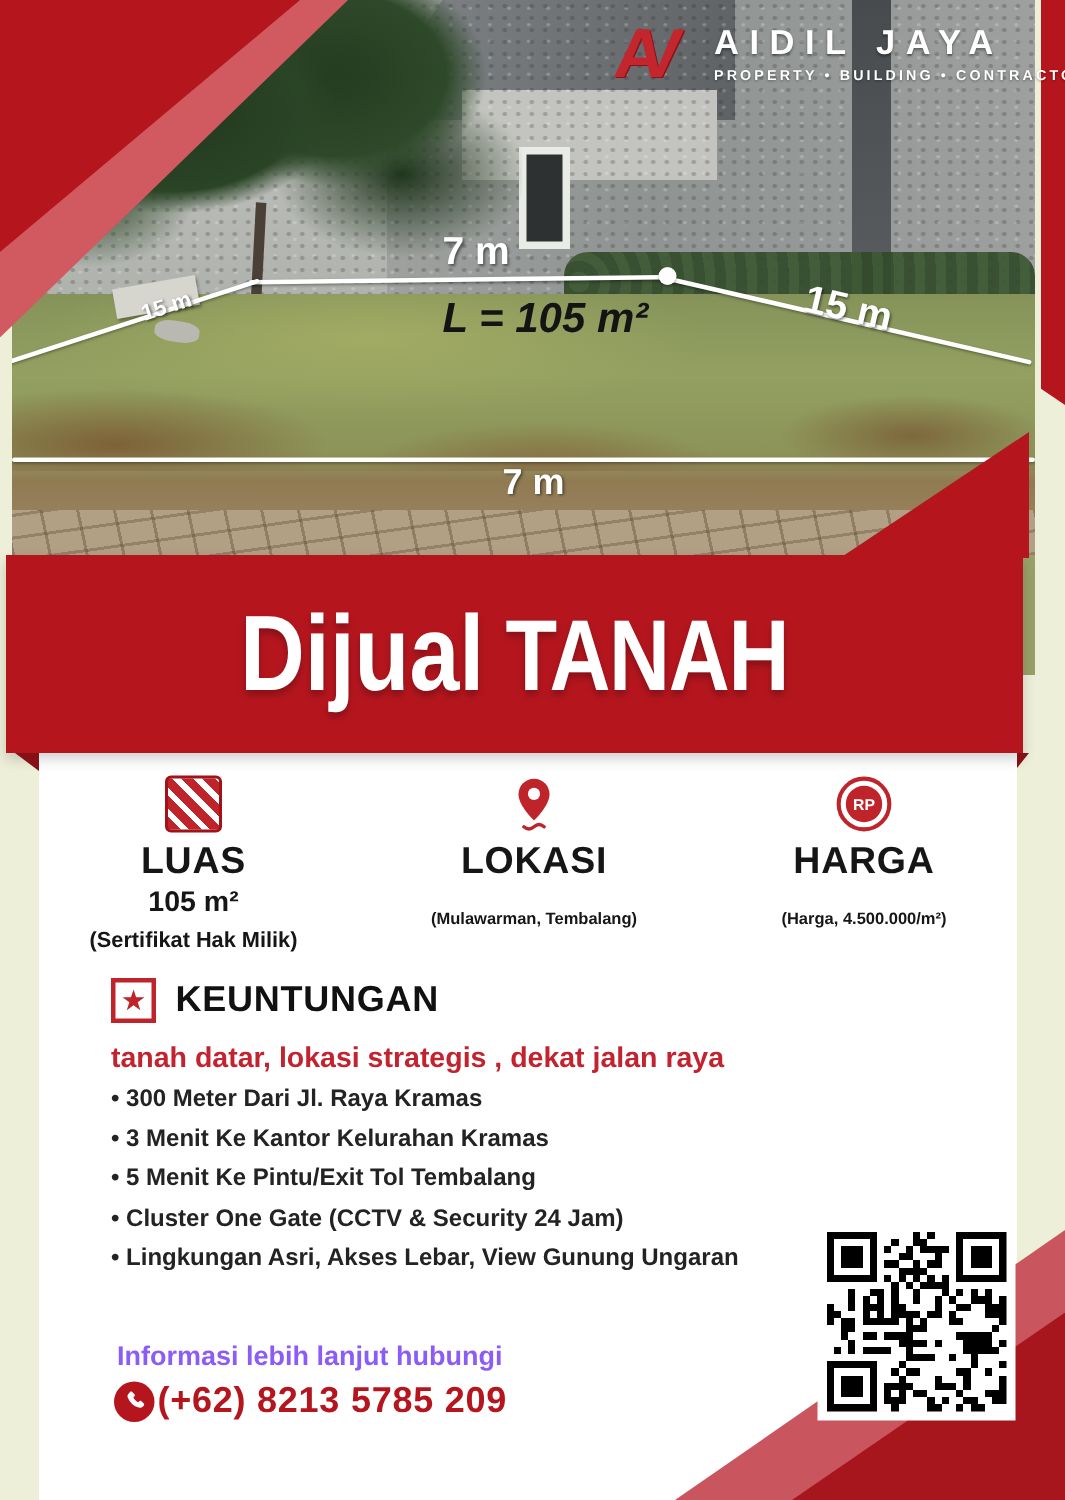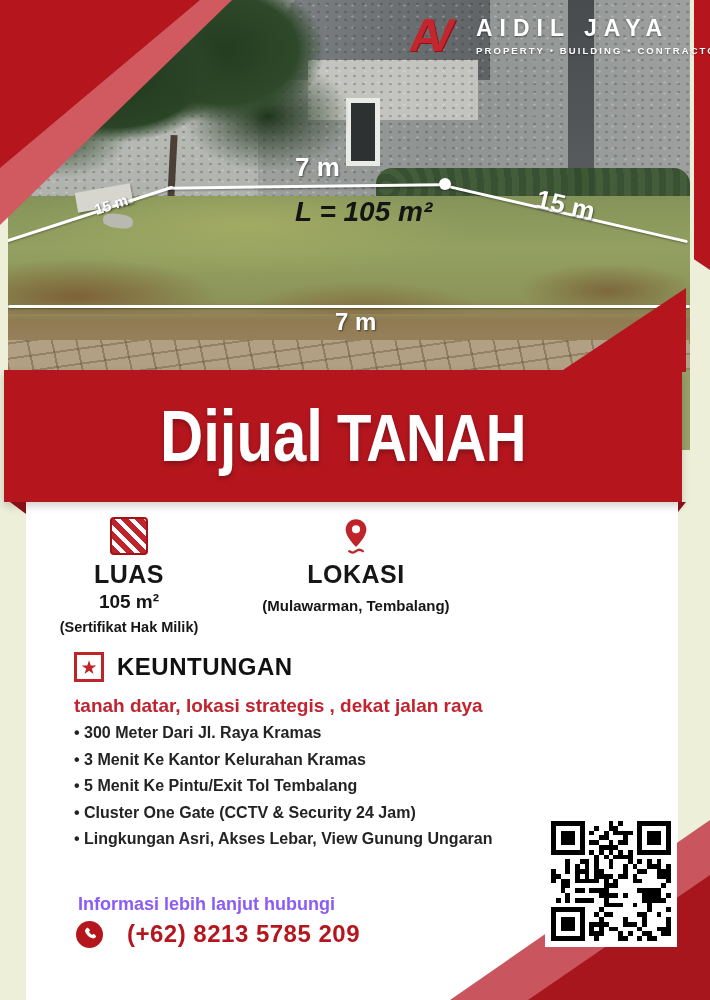--- a/index.html
+++ b/index.html
@@ -94,31 +94,31 @@
   .col{position:absolute;text-align:center;color:#161616;}
   .col-luas{left:8px;top:12px;width:190px;}
   .col-lokasi{left:215px;top:12px;width:230px;}
   .col-harga{left:455px;top:12px;width:190px;}
   .col-iconbox{height:44px;display:flex;align-items:center;justify-content:center;}
   .icon-hatch{width:38px;height:38px;border-radius:4px;border:2px solid #a31219;
     background:repeating-linear-gradient(45deg,#c0242b 0 6px,#fff 6px 10px);box-sizing:border-box;}
   .col-title{font-size:25px;font-weight:800;letter-spacing:.5px;margin-top:2px;}
   .col-value{font-size:19px;font-weight:800;margin-top:2px;}
   .col-detail{font-size:14.5px;font-weight:bold;margin-top:6px;}
-  .col-sub{font-size:15px;font-weight:bold;margin-top:8px;}
+  .col-sub{font-size:11px;font-weight:bold;margin-top:18px;}
   .benefit-head{position:absolute;left:48px;top:150px;display:flex;align-items:center;gap:13px;}
   .star-box{width:30px;height:30px;border:3px solid #c0242b;display:flex;align-items:center;justify-content:center;box-sizing:border-box;}
   .star-glyph{color:#c0242b;font-size:19px;line-height:1;}
   .benefit-title{font-size:24px;font-weight:800;color:#111;letter-spacing:.5px;}
   .benefit-sub{position:absolute;left:48px;top:193px;font-size:19px;font-weight:800;color:#c2232e;}
   .benefit-list{position:absolute;left:48px;top:218px;margin:0;padding:0;list-style:none;}
   .benefit-list li{font-size:16px;font-weight:bold;color:#232323;line-height:26.5px;}
   .benefit-list li::before{content:"• ";}
   .contact-label{position:absolute;left:52px;top:392px;font-size:18px;font-weight:bold;color:#8b5cf6;}
-  .contact-row{position:absolute;left:50px;top:418px;display:flex;align-items:center;gap:24px;}
+  .contact-row{position:absolute;left:50px;top:418px;display:flex;align-items:center;gap:2px;}
   .phone-circle{width:27px;height:27px;border-radius:50%;background:#b5161e;display:flex;align-items:center;justify-content:center;}
   .phone-number{font-size:24px;font-weight:bold;color:#b5161e;letter-spacing:.5px;}
   .qr{position:absolute;left:519px;top:313px;width:132px;height:132px;background:#fff;z-index:10;
     display:flex;align-items:center;justify-content:center;}
 </style>
 </head>
 <body>
 
 <div class="poster">
 
@@ -189,20 +189,31 @@
         <svg width="28" height="36" viewBox="0 0 24 32">
           <path d="M12 1C6.9 1 2.8 5.1 2.8 10.2c0 6.8 9.2 15.5 9.2 15.5s9.2-8.7 9.2-15.5C21.2 5.1 17.1 1 12 1z" fill="#c0242b"></path>
           <circle cx="12" cy="10" r="3.6" fill="#fff"></circle>
           <path d="M6 29.5q3 2.6 6 0t6 0" stroke="#c0242b" stroke-width="2" fill="none" stroke-linecap="round"></path>
         </svg>
       </div>
       <div class="col-title">LOKASI</div>
       <div class="col-sub">(Mulawarman, Tembalang)</div>
     </div>
 
+    <div class="col col-harga">
+      <div class="col-iconbox">
+        <svg width="38" height="38" viewBox="0 0 36 36">
+          <circle cx="18" cy="18" r="16" fill="none" stroke="#c0242b" stroke-width="2.6"></circle>
+          <circle cx="18" cy="18" r="11.5" fill="#c0242b"></circle>
+          <text x="18" y="21.8" text-anchor="middle" font-size="10" font-weight="bold" fill="#ffffff">RP</text>
+        </svg>
+      </div>
+      <div class="col-title">HARGA</div>
+      <div class="col-sub">(Harga, 4.500.000/m²)</div>
+    </div>
 
     <div class="benefit-head">
       <div class="star-box">
         <span class="star-glyph">★</span>
       </div>
       <span class="benefit-title">KEUNTUNGAN</span>
     </div>
     <div class="benefit-sub">tanah datar, lokasi strategis , dekat jalan raya</div>
     <ul class="benefit-list">
       <li>300 Meter Dari Jl. Raya Kramas</li>

